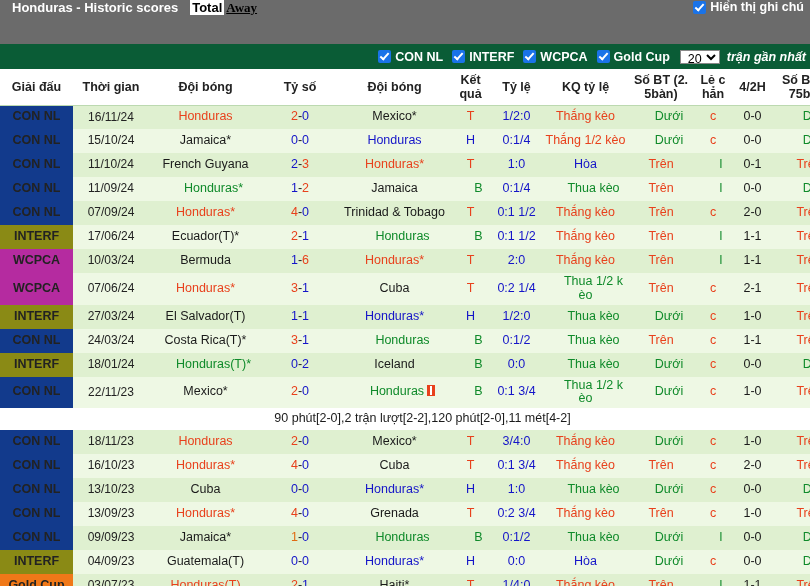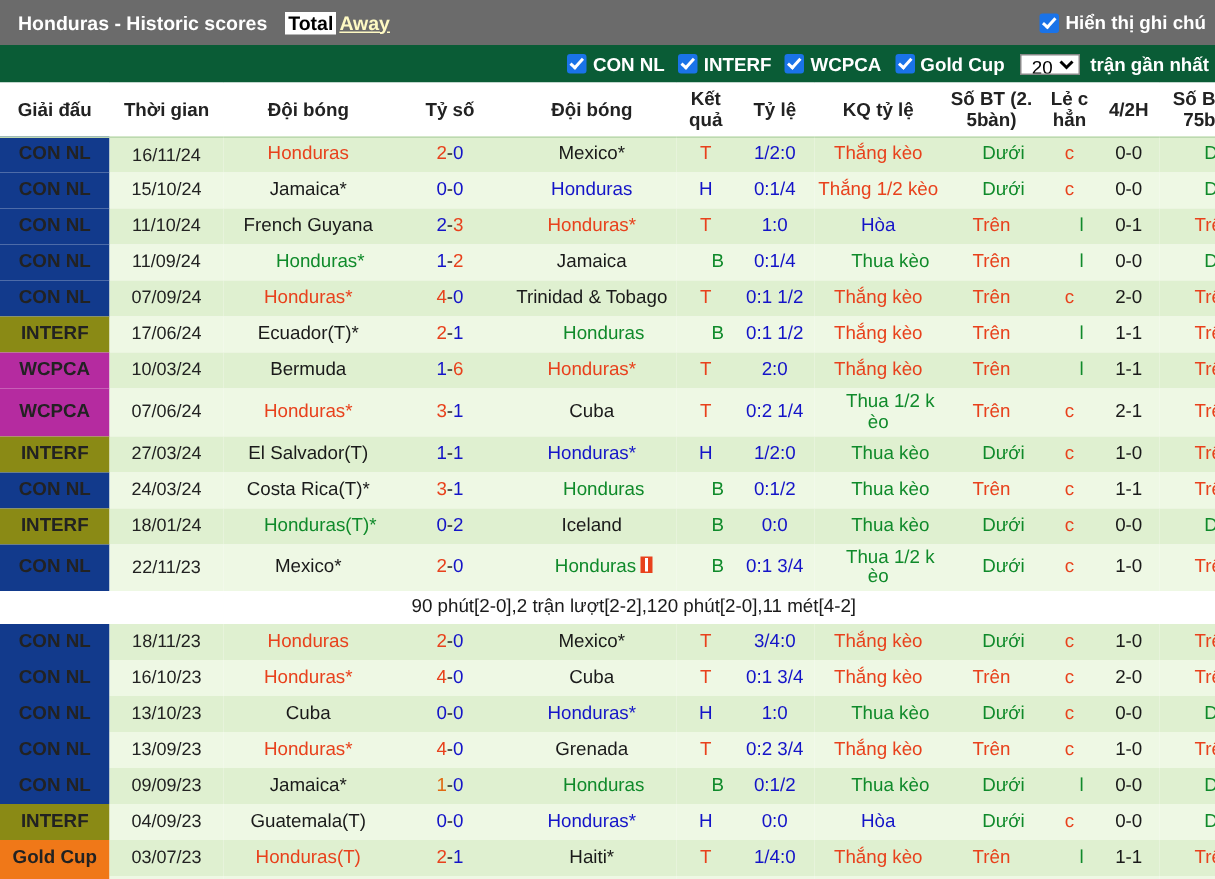--- a/index.html
+++ b/index.html
@@ -7,43 +7,43 @@
     margin: 0; padding: 0;
     width: 810px; height: 586px;
     background: #ffffff;
     font-family: "Liberation Sans", "DejaVu Sans", sans-serif;
     overflow: hidden;
   }
 
   
   .topbar {
     display: flex;
-    align-items: center;
-    height: 30px;
+    align-items: flex-start;
+    height: 44px;
     background: #6b6b6b;
     color: #ffffff;
     font-size: 13px;
     font-weight: bold;
   }
   .topbar-title {
     display: flex; align-items: center;
     padding: 0 12px;
     white-space: nowrap;
   }
   .tab {
     display: flex; align-items: center;
     padding: 0 2px;
     cursor: pointer;
     white-space: nowrap;
   }
   .tab.active {
     background: #ffffff;
     color: #000000;
   }
-  .tab.inactive { color: #fef9c3; text-decoration: underline; }
+  .tab.inactive { color: #000000; text-decoration: underline; font-family: Liberation Serif, serif; }
   .topbar-spacer { flex: 1; }
   .topbar-right {
     display: flex; align-items: center;
     padding-right: 6px;
     font-size: 12.5px;
     white-space: nowrap;
     margin-left: 31px;
   }
 
   
@@ -88,21 +88,21 @@
   .count-select {
     margin-left: 10px;
     background: #ffffff;
     color: #000000;
     border: 1px solid #888;
     font-size: 12.5px;
     font-family: "Liberation Sans", sans-serif;
     height: 14px;
     padding: 0 1px 0 3px;
   }
-  .filter-tail { margin-left: 7px; }
+  .filter-tail { margin-left: 7px; font-style: italic; }
 
   
   table.scores {
     width: 810px;
     border-collapse: collapse;
     table-layout: fixed;
     font-size: 12.5px;
   }
   table.scores thead th {
     background: #ffffff;

